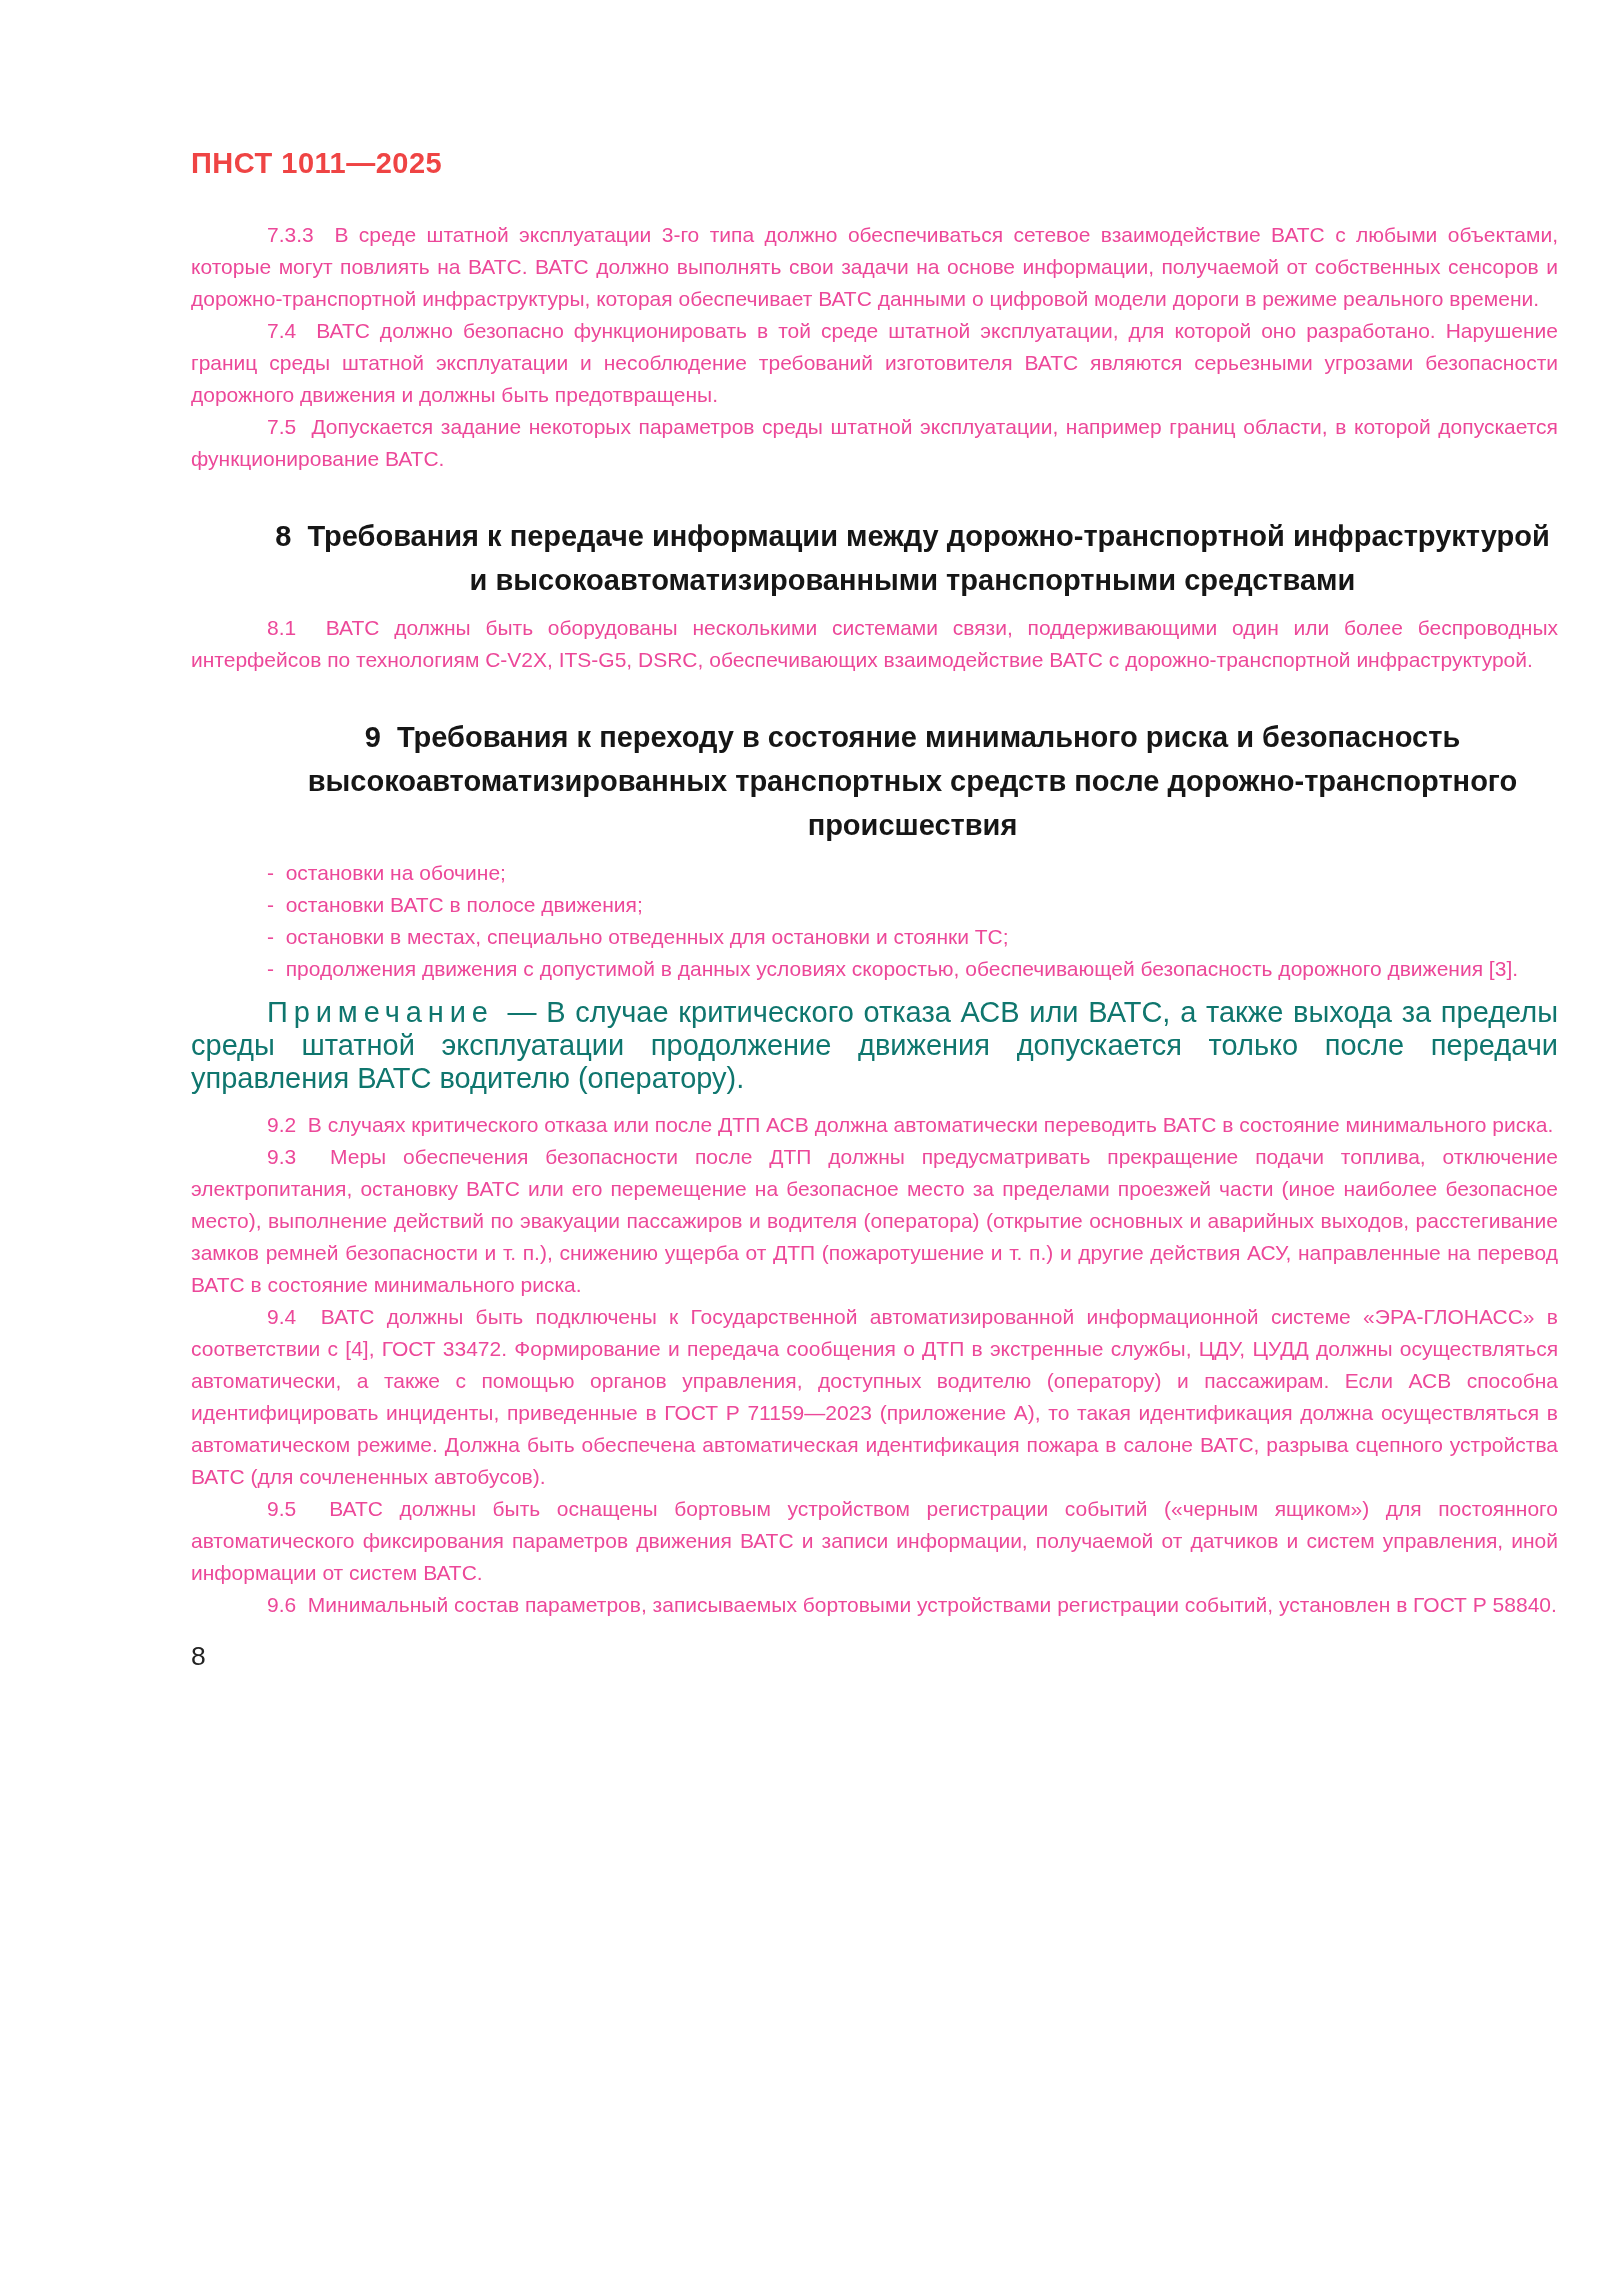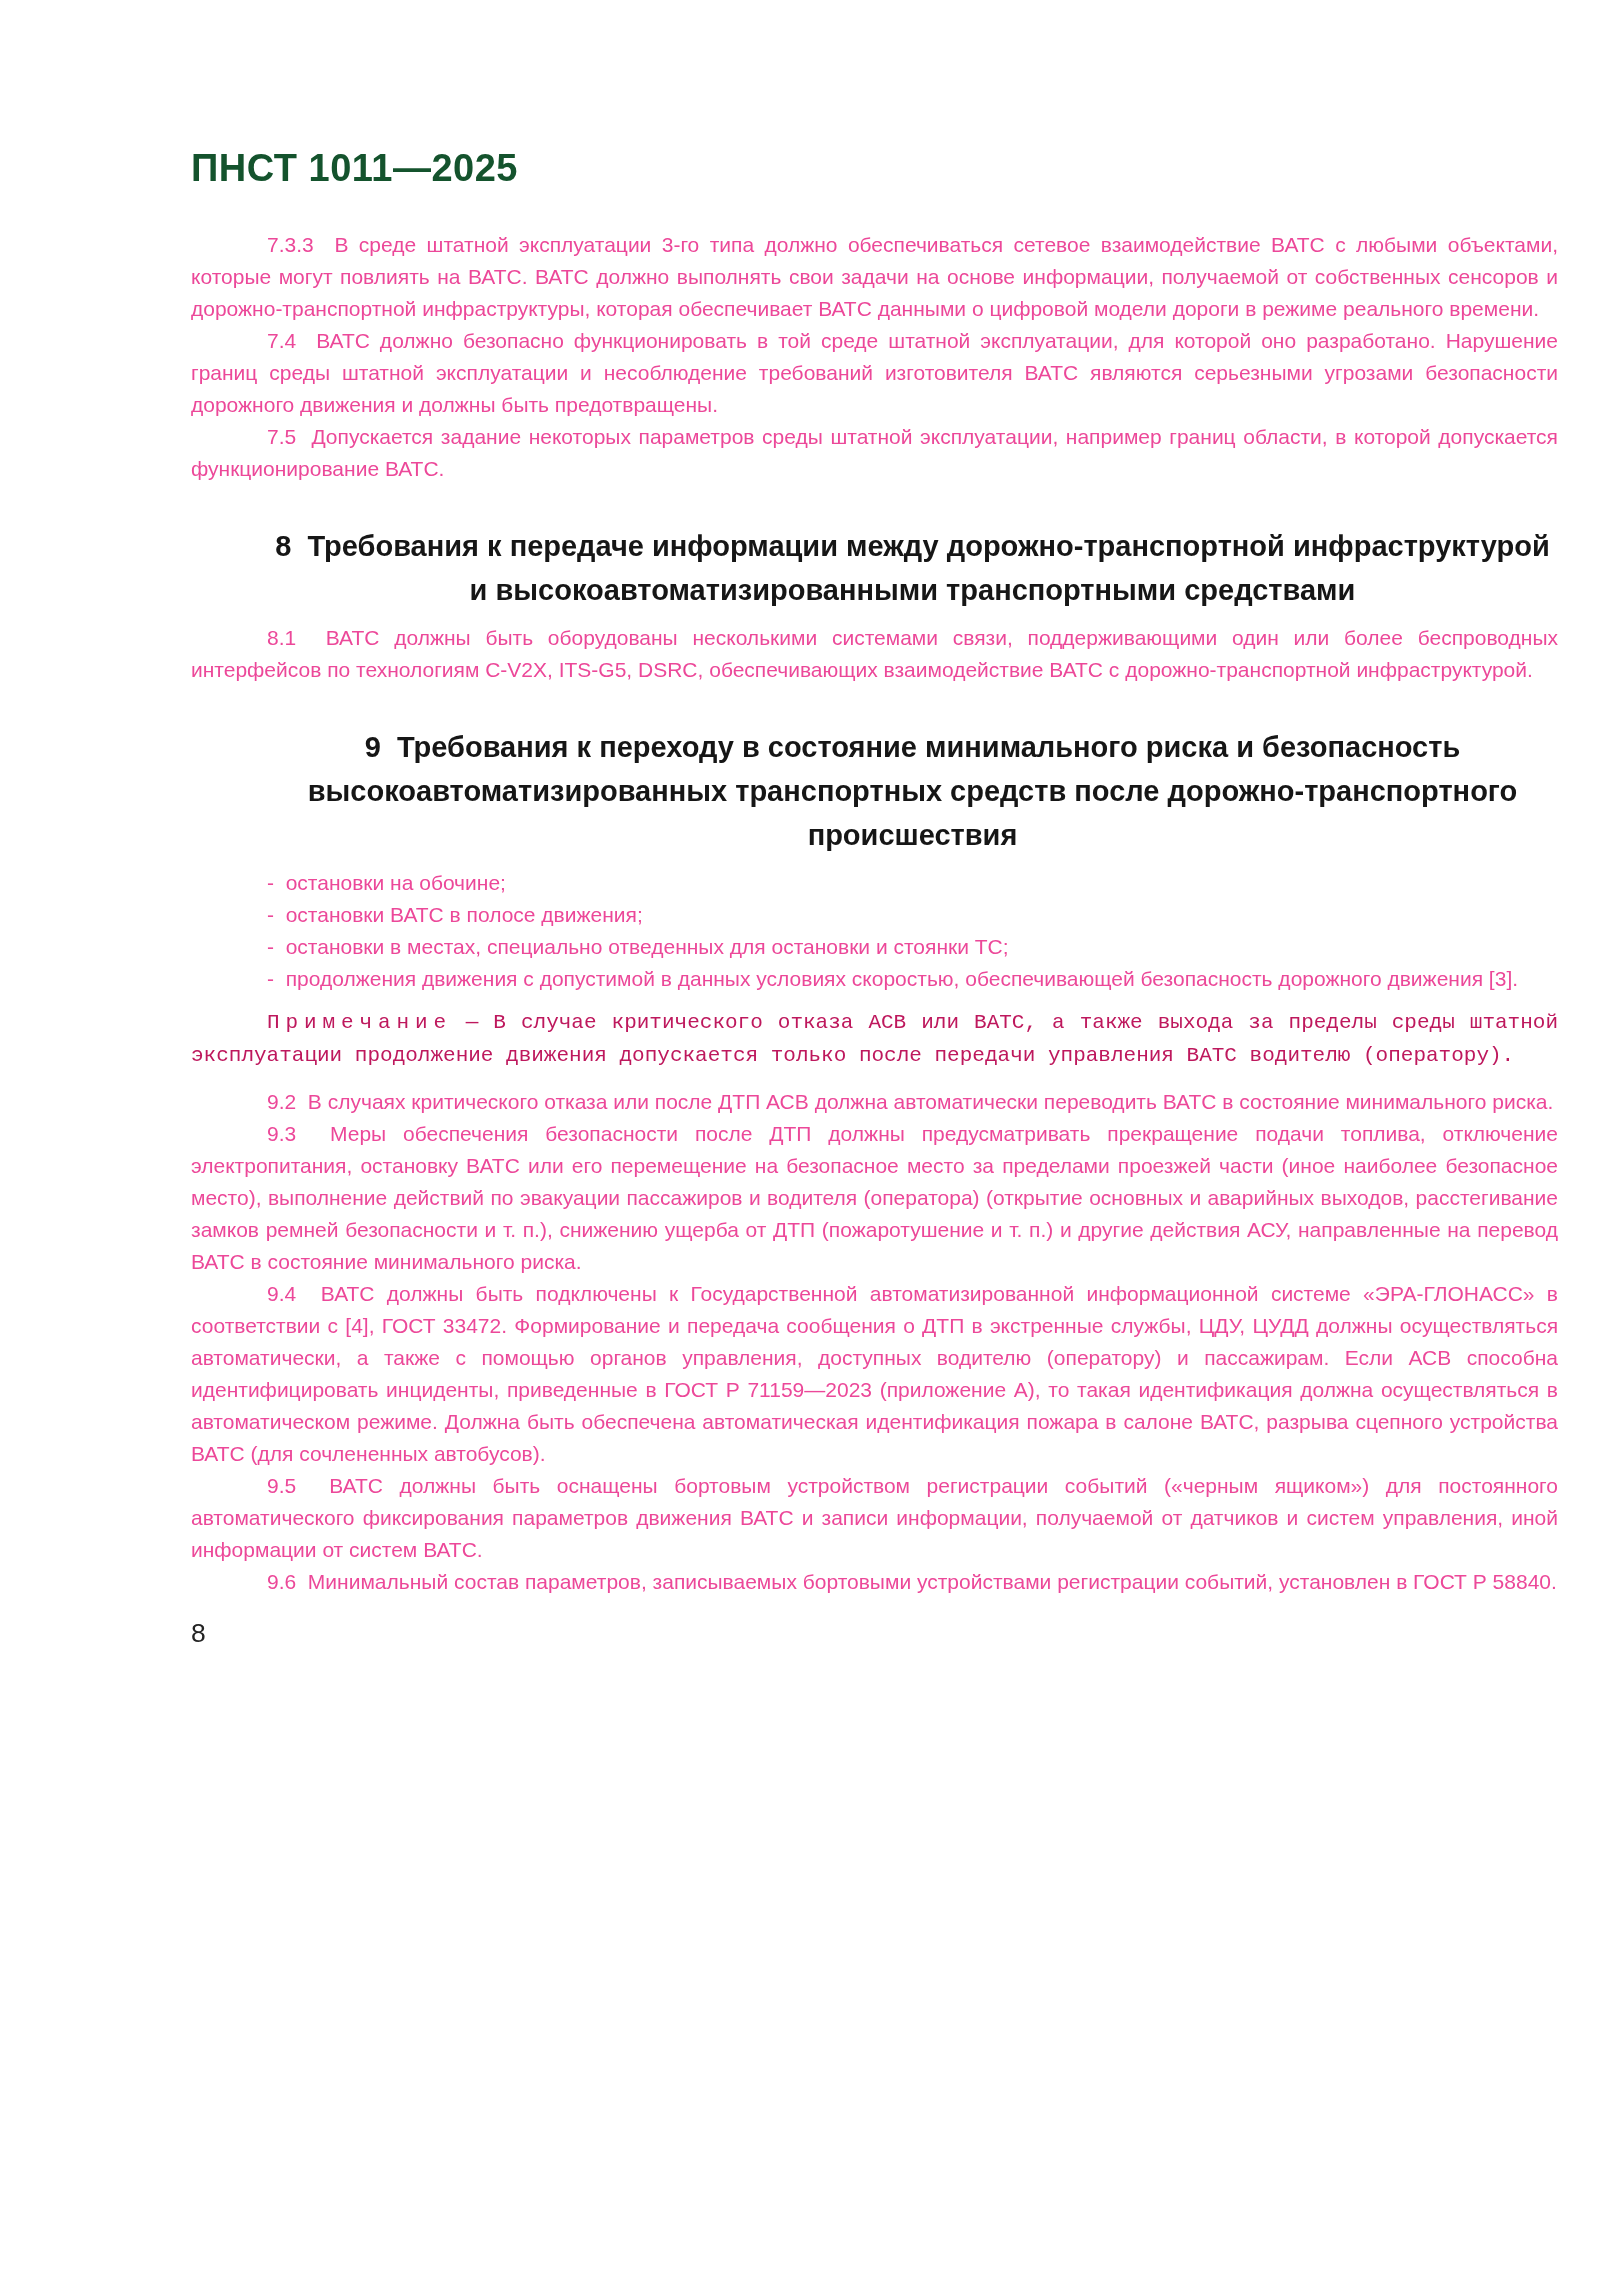--- a/index.html
+++ b/index.html
@@ -12,24 +12,24 @@
     width: 1621px;
     height: 2293px;
     background: #ffffff;
     box-sizing: border-box;
     padding: 147px 63px 0 191px;
     color: #212121;
     font-family: "Liberation Sans", sans-serif;
     overflow: hidden;
   }
   .running-header {
-    font-size: 38px;
+    font-size: 29px;
     font-weight: bold;
     letter-spacing: 0.5px;
-    color: #14532d;
+    color: #ef4444;
     margin: 0 0 39px 0;
   }
   .content {
     width: 1367px;
   }
   .para {
     margin: 0;
     font-size: 21px;
     line-height: 32px;
     text-align: justify;
@@ -40,26 +40,25 @@
     margin: 39px 0 9.8px 0;
     padding-left: 76px;
     font-size: 29px;
     line-height: 44px;
     font-weight: bold;
     color: #161616;
     text-align: center;
   }
   .note {
     margin: 11.8px 0 13.7px 0;
-    font-size: 21px;
+    font-size: 29px;
     line-height: 33px;
     text-align: justify;
     text-indent: 76px;
-    color: #be185d;
-    font-family: Liberation Mono, monospace;
+    color: #0f766e;
   }
   .note-label {
     letter-spacing: 5.9px;
     margin-right: 13.7px;
   }
   .page-number {
     margin: 19.6px 0 0 0;
     font-size: 26.5px;
     color: #232323;
   }

